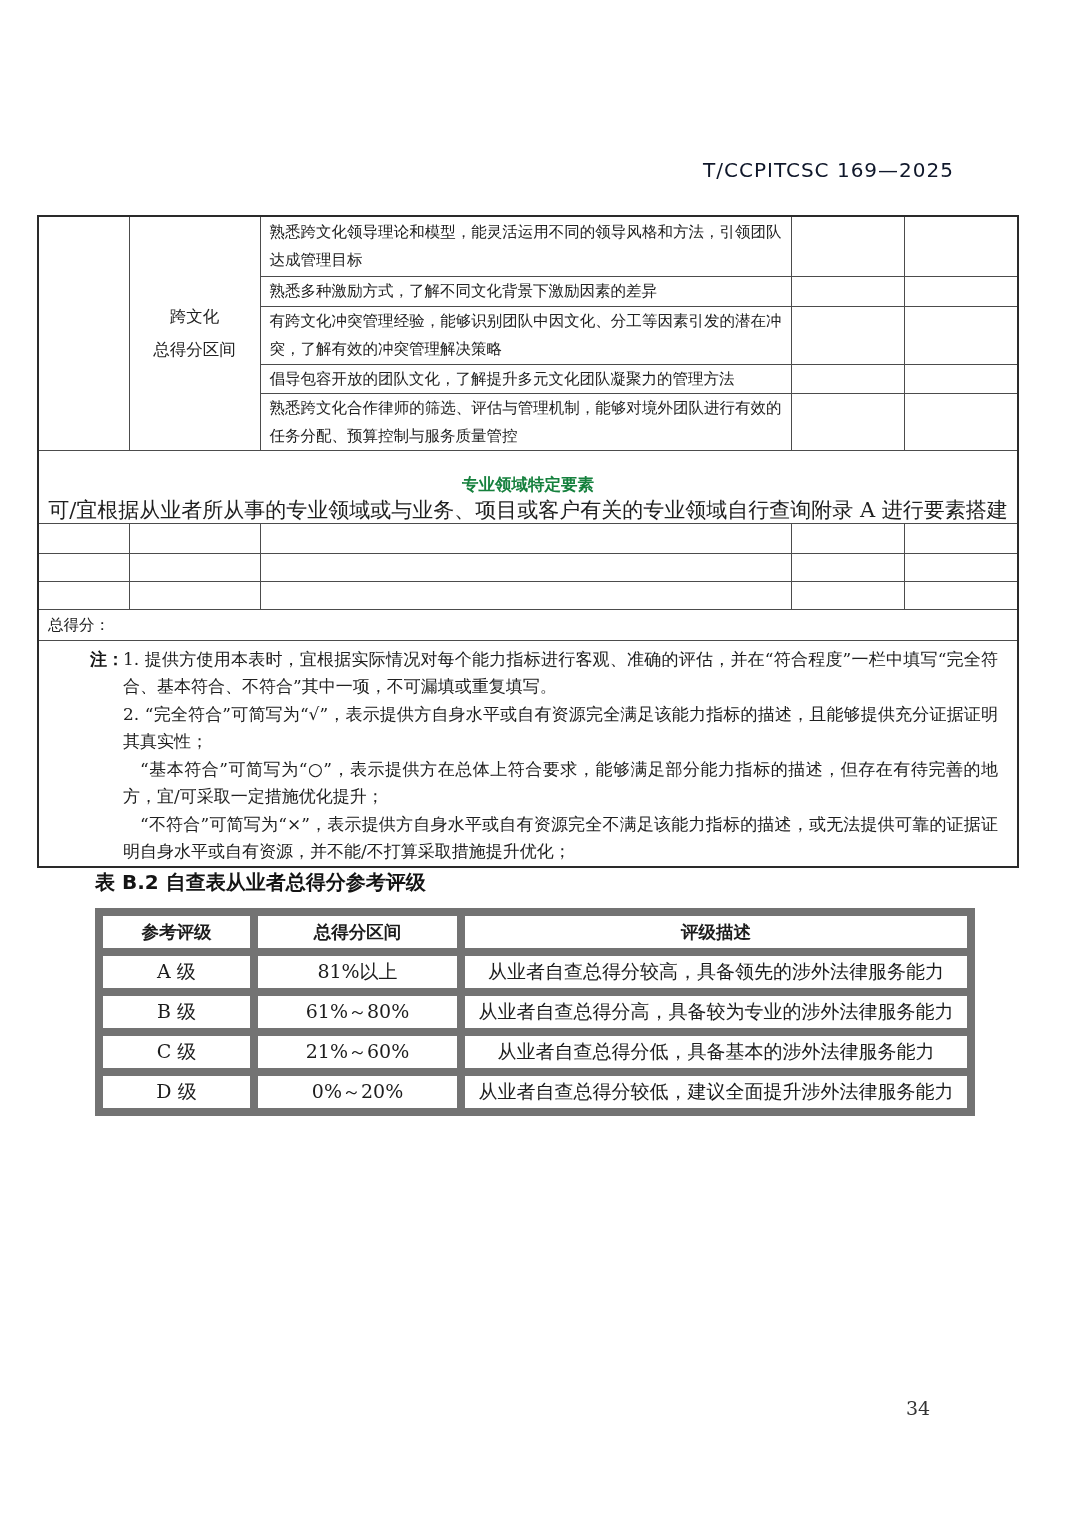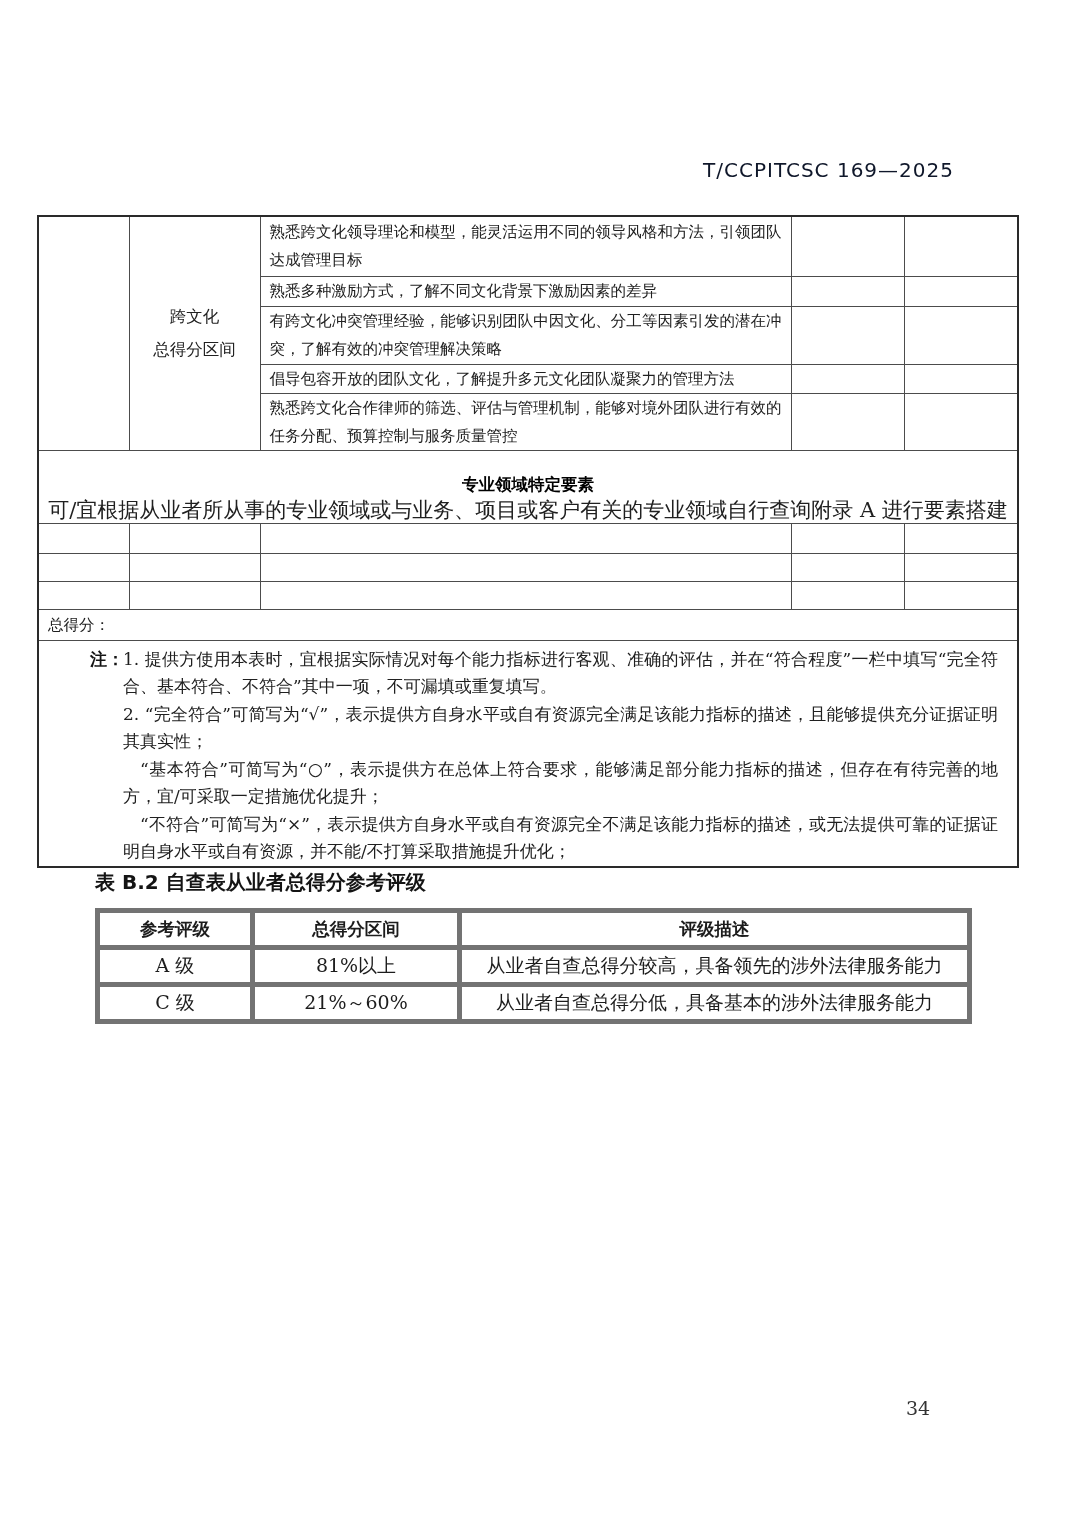--- a/index.html
+++ b/index.html
@@ -26,42 +26,42 @@
     font-size:15.5px; line-height:28px; color:#202020;
     padding:0 9px; vertical-align:middle;
     overflow:hidden;
   }
   tr.h60 { height:60px; } tr.h30 { height:30px; } tr.h58 { height:58px; }
   tr.h28 { height:28px;padding-left:12px; } tr.h57 { height:57px; } tr.h59 { height:59px; }
   .cell-indicator { text-align:justify; }
   .cell-category { text-align:center; padding:0; }
   .cell-category div { font-size:16.5px; line-height:33px; }
   .section-cell { text-align:center; padding:5px 0 3px 0; }
-  .section-title { font-weight:bold; font-size:16.5px; line-height:27px; color:#000000;margin-top:20px; }
+  .section-title { font-weight:bold; font-size:16.5px; line-height:27px; color:#15803d;margin-top:20px; }
   .section-note  { font-size:21px; line-height:25px; }
   .total-cell { font-size:16.5px; padding-left:10px; height:30px; }
   .notes-cell { vertical-align:top; padding:0; height:225px; }
   .notes { position:relative; padding:5px 10px 0 75px; font-size:17px; line-height:27.5px; }
   .notes-label { position:absolute; left:42px; top:5px; font-weight:bold; color:#141414; }
   .note { margin:0; text-align:justify; }
   .note.indent { text-indent:17px; }
 
   
   .b2-title {
     position:absolute; top:869px; left:95px; width:872px;
     text-align:left; font-weight:bold; font-size:20px; color:#141414;
     font-family:"DejaVu Sans", sans-serif;
   }
   .b2-table {
     position:absolute; top:908px; left:95px; width:872px;
     border-collapse:collapse; table-layout:fixed;
     border:2px solid #2a2a2a;
   }
   .b2-table th, .b2-table td {
-    border:5px solid #737373; text-align:center; vertical-align:middle;
+    border:8px solid #737373; text-align:center; vertical-align:middle;
     color:#1c1c1c; overflow:hidden;
   }
   .b2-table th { font-weight:bold; font-size:17.5px; height:30px; font-family:"DejaVu Sans", sans-serif; }
   .b2-table td { font-size:19px; height:30px;margin-top:40px; }
 
   .page-number {
     position:absolute; top:1397px; left:906px;
     font-size:19px; color:#333; font-family:"DejaVu Serif", serif;
   }
 </style>
@@ -170,22 +170,32 @@
         <th>评级描述</th>
       </tr>
     </thead>
     <tbody>
       <tr>
         <td>A 级</td>
         <td>81%以上</td>
         <td>从业者自查总得分较高，具备领先的涉外法律服务能力</td>
       </tr>
       <tr>
+        <td>B 级</td>
+        <td>61%～80%</td>
+        <td>从业者自查总得分高，具备较为专业的涉外法律服务能力</td>
+      </tr>
+      <tr>
         <td>C 级</td>
         <td>21%～60%</td>
         <td>从业者自查总得分低，具备基本的涉外法律服务能力</td>
       </tr>
+      <tr>
+        <td>D 级</td>
+        <td>0%～20%</td>
+        <td>从业者自查总得分较低，建议全面提升涉外法律服务能力</td>
+      </tr>
     </tbody>
   </table>
 
   <div class="page-number">34</div>
 
 </div>
 
 </body></html>

